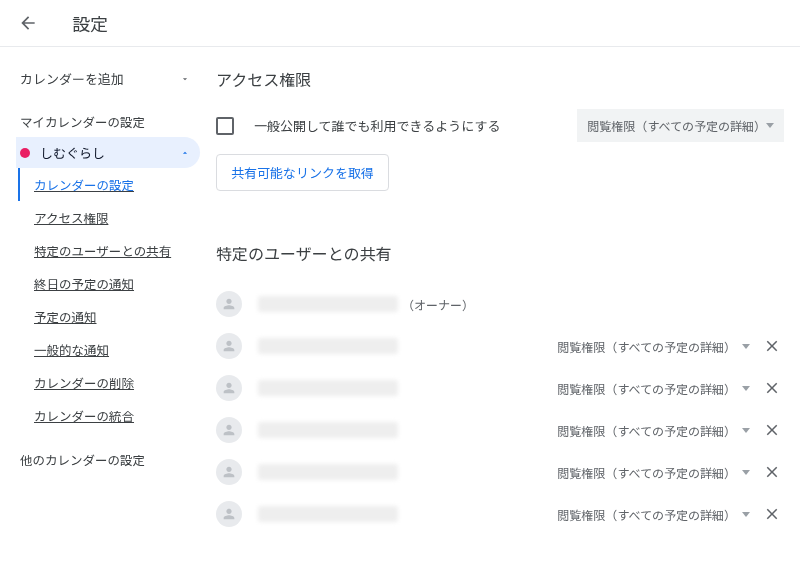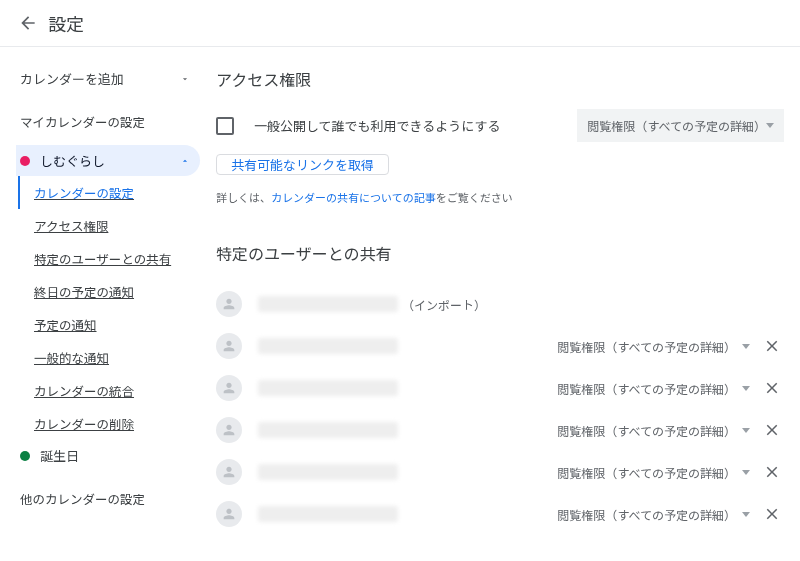--- a/index.html
+++ b/index.html
@@ -1,37 +1,37 @@
 <!DOCTYPE html>
 <html><head>
 <meta charset="utf-8">
 <style>
   * { box-sizing: border-box; margin: 0; padding: 0; }
   body { font-family: "Noto Sans JP", "Hiragino Sans", Arial, sans-serif; font-size: 13px; color: #3c4043; background: #fff; width: 800px; }
   .header { display: flex; align-items: center; padding: 10px 16px; border-bottom: 1px solid #e8eaed; }
   .back-icon { width: 24px; height: 24px; display: inline-flex; align-items: center; justify-content: center; cursor: pointer; }
-  .header-title { font-size: 18px; margin-left: 8px; color: #3c4043; font-weight: 400; }
+  .header-title { font-size: 18px; margin-left: 32px; color: #3c4043; font-weight: 400; }
   .main { display: flex; }
   .sidebar { width: 200px; padding: 16px 0 16px 16px; }
   .side-link { display: flex; align-items: center; padding: 6px 10px 6px 4px; font-size: 13px; color: #3c4043; cursor: pointer; border-radius: 0 16px 16px 0; }
-  .side-section-title { font-size: 12.5px; color: #3c4043; padding: 18px 4px 14px 4px; }
+  .side-section-title { font-size: 12.5px; color: #3c4043; padding: 18px 4px 6px 4px; }
   .expand-row { display: flex; align-items: center; justify-content: space-between; padding: 6px 10px 6px 4px; cursor: pointer; }
   .dot { width: 10px; height: 10px; border-radius: 50%; margin-right: 10px; flex-shrink: 0; }
   .dot-pink { background: #e91e63; }
   .dot-green { background: #0b8043; }
   .active-group { background: #e8f0fe; color: #0f172a; border-radius: 0 16px 16px 0; }
   .sub-list { border-left: 2px solid transparent; margin-left: 2px; text-decoration: underline; }
   .sub-item { padding: 7px 10px 7px 14px; font-size: 12.5px; color: #3c4043; cursor: pointer; border-left: 2px solid transparent; margin-left: -2px; }
   .sub-item.active { color: #1a73e8; border-left: 2px solid #1a73e8; }
   .content { flex: 1; padding: 16px 16px; }
   .section-heading { font-size: 16px; color: #3c4043; margin-bottom: 18px; margin-top: 4px; }
   .public-row { display: flex; align-items: center; margin-bottom: 12px; }
   .checkbox { width: 18px; height: 18px; border: 2px solid #5f6368; border-radius: 2px; margin-right: 20px; cursor: pointer; }
   .perm-select { background: #f1f3f4; padding: 8px 10px; font-size: 12px; color: #5f6368; display: flex; align-items: center; min-width: 190px; justify-content: space-between; }
-  .link-btn { display: inline-block; border: 1px solid #dadce0; color: #1a73e8; padding: 0 14px; font-size: 13px; border-radius: 4px; cursor: pointer; margin-bottom: 14px; }
+  .link-btn { display: inline-block; border: 1px solid #dadce0; color: #1a73e8; padding: 8px 14px; font-size: 13px; border-radius: 4px; cursor: pointer; margin-bottom: 14px; }
   .help-text { font-size: 11px; color: #5f6368; }
   .help-text a { color: #1a73e8; text-decoration: none; }
   .user-row { display: flex; align-items: center; padding: 8px 0; }
   .avatar { width: 26px; height: 26px; border-radius: 50%; background: #e8eaed; display: inline-flex; align-items: center; justify-content: center; margin-right: 16px; flex-shrink: 0; }
   .avatar svg { fill: #bdc1c6; }
   .user-name { flex: 1; display: flex; align-items: center; }
   .blurred { width: 140px; height: 16px; background: #eee; border-radius: 3px; filter: blur(2px); }
   .owner-tag { font-size: 12px; color: #5f6368; margin-left: 4px; }
   .perm-dd { font-size: 12px; color: #5f6368; display: flex; align-items: center; margin-right: 10px; cursor: pointer; }
   .perm-dd .tri { margin-left: 6px; }
@@ -71,60 +71,53 @@
             <path fill="#1a73e8" d="M7 14l5-5 5 5z"></path>
           </svg></span>
     </div>
     <div class="sub-list">
       <div class="sub-item active">カレンダーの設定</div>
       <div class="sub-item">アクセス権限</div>
       <div class="sub-item">特定のユーザーとの共有</div>
       <div class="sub-item">終日の予定の通知</div>
       <div class="sub-item">予定の通知</div>
       <div class="sub-item">一般的な通知</div>
+      <div class="sub-item">カレンダーの削除</div>
       <div class="sub-item">カレンダーの統合</div>
-      <div class="sub-item">カレンダーの削除</div>
-    </div>
-    <div class="side-link">
-        <span class="dot dot-green"></span>
-        <span>誕生日</span>
-      </div>
+    </div>
 
     <div class="side-section-title">他のカレンダーの設定</div>
 
   </div>
 
   <div class="content">
     <div class="section-heading">アクセス権限</div>
     <div class="public-row">
       <span class="checkbox"></span>
       <span style="flex:1">一般公開して誰でも利用できるようにする</span>
       <span class="perm-select">
         <span>閲覧権限（すべての予定の詳細）</span>
         <span class="tri"></span>
       </span>
     </div>
     <div class="link-btn">共有可能なリンクを取得</div>
-    <div class="help-text">
-      <span>詳しくは、</span><a>カレンダーの共有についての記事</a><span>をご覧ください</span>
-    </div>
 
     <div class="spacer"></div>
 
     <div class="section-heading">特定のユーザーとの共有</div>
 
     <div class="user-row">
       <span class="avatar">
           <svg width="16" height="16" viewBox="0 0 24 24">
             <path d="M12 12c2.21 0 4-1.79 4-4S14.21 4 12 4 8 5.79 8 8s1.79 4 4 4zm0 2c-2.67 0-8 1.34-8 4v2h16v-2c0-2.66-5.33-4-8-4z"></path>
           </svg>
         </span>
       <span class="user-name">
           <span class="blurred"></span>
-          <span class="owner-tag">（インポート）</span>
+          <span class="owner-tag">（オーナー）</span>
         </span>
     </div>
 
     <div class="user-row">
       <span class="avatar">
           <svg width="16" height="16" viewBox="0 0 24 24">
             <path d="M12 12c2.21 0 4-1.79 4-4S14.21 4 12 4 8 5.79 8 8s1.79 4 4 4zm0 2c-2.67 0-8 1.34-8 4v2h16v-2c0-2.66-5.33-4-8-4z"></path>
           </svg>
         </span>
       <span class="user-name">

